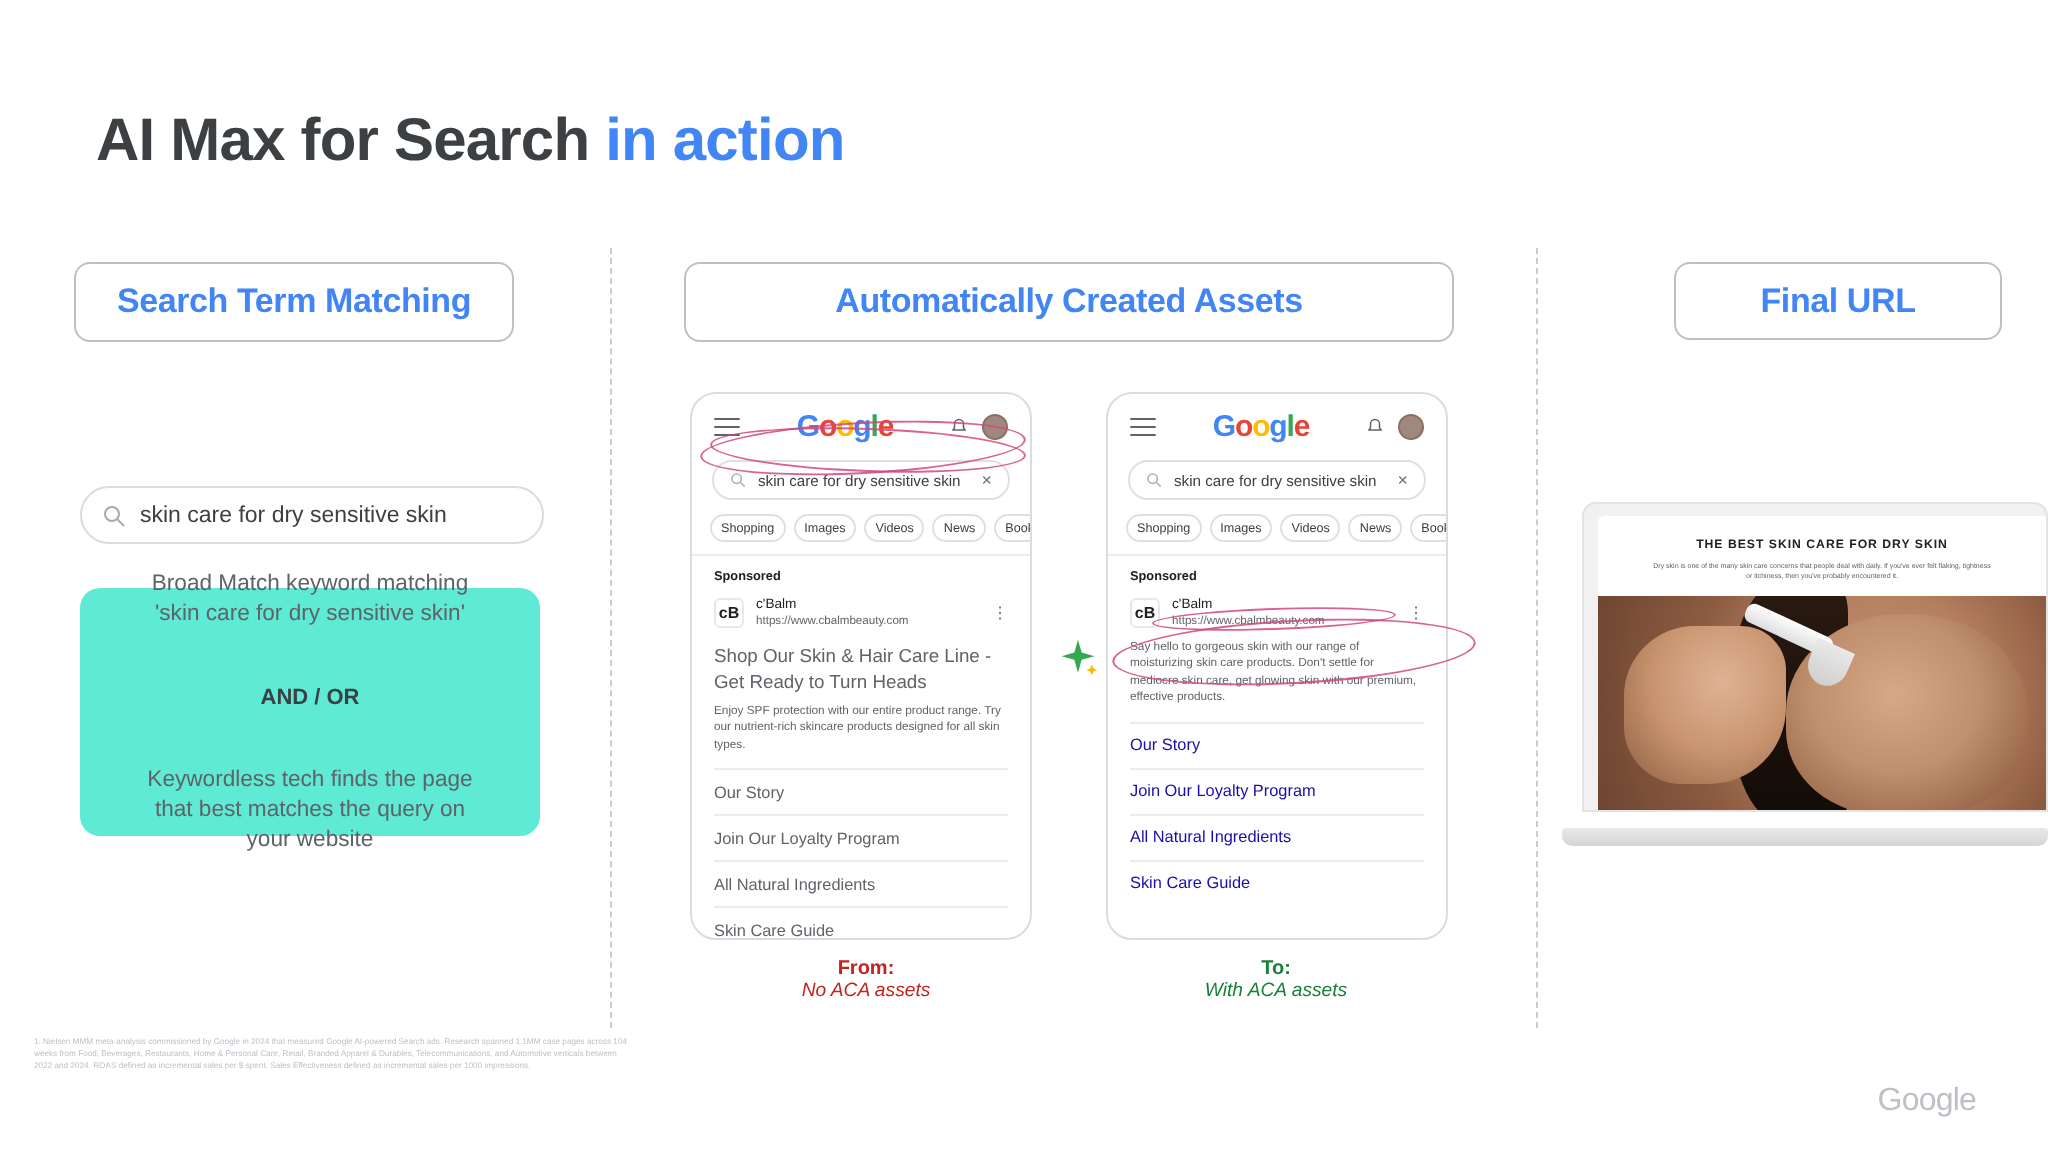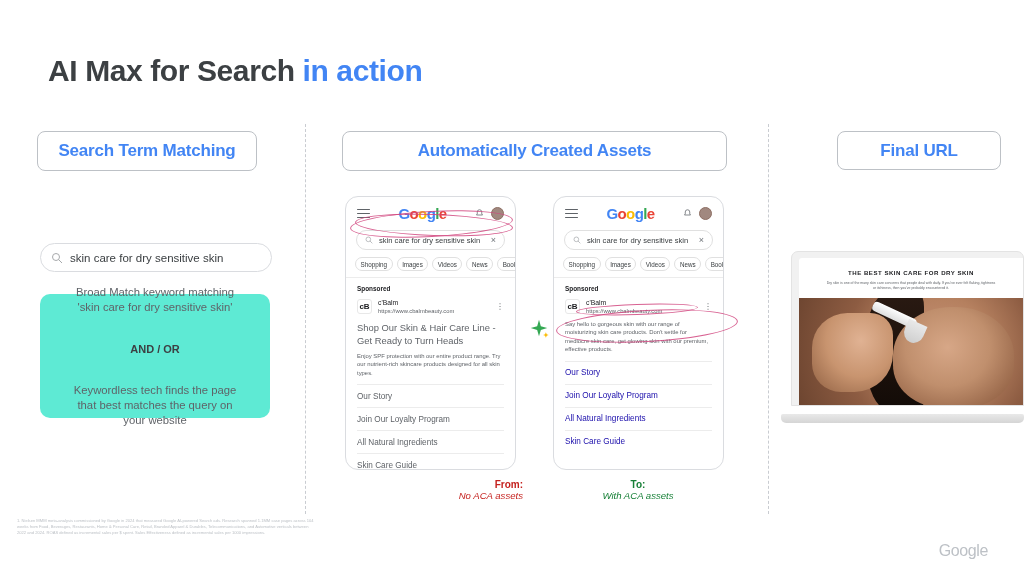--- a/index.html
+++ b/index.html
@@ -135,21 +135,21 @@
   #ell-query  { left: 350px; top: 211px;  width: 163px; height: 26px; transform: rotate(-3deg); }
   #ell-query2 { left: 355px; top: 214px;  width: 158px; height: 22px; transform: rotate(2deg); }
   #ell-head   { left: 556px; top: 310px;  width: 182px; height: 32px; transform: rotate(-3deg); }
   #ell-url    { left: 576px; top: 304px;  width: 122px; height: 11px; transform: rotate(-2deg); border-width:1.3px; }
 
   
   .sparkle { position: absolute; left: 528px; top: 318px; width: 22px; height: 22px; }
 
   
   .caption { position: absolute; text-align: center; width: 180px; }
-  #cap-from { left: 343px; top: 479px; text-align: right; }
+  #cap-from { left: 343px; top: 479px; }
   #cap-to   { left: 548px; top: 479px; }
   .caption .lbl { font-size: 10px; font-weight: bold; }
   .caption .sub { font-size: 9.6px; font-style: italic; }
   #cap-from .lbl, #cap-from .sub { color: #c5221f; }
   #cap-to   .lbl, #cap-to   .sub { color: #188038; }
 
   
   .laptop { position: absolute; left: 781px; top: 251px; width: 243px; height: 172px; }
   .lid {
     position: absolute; left: 10px; top: 0; right: 0; height: 155px;

